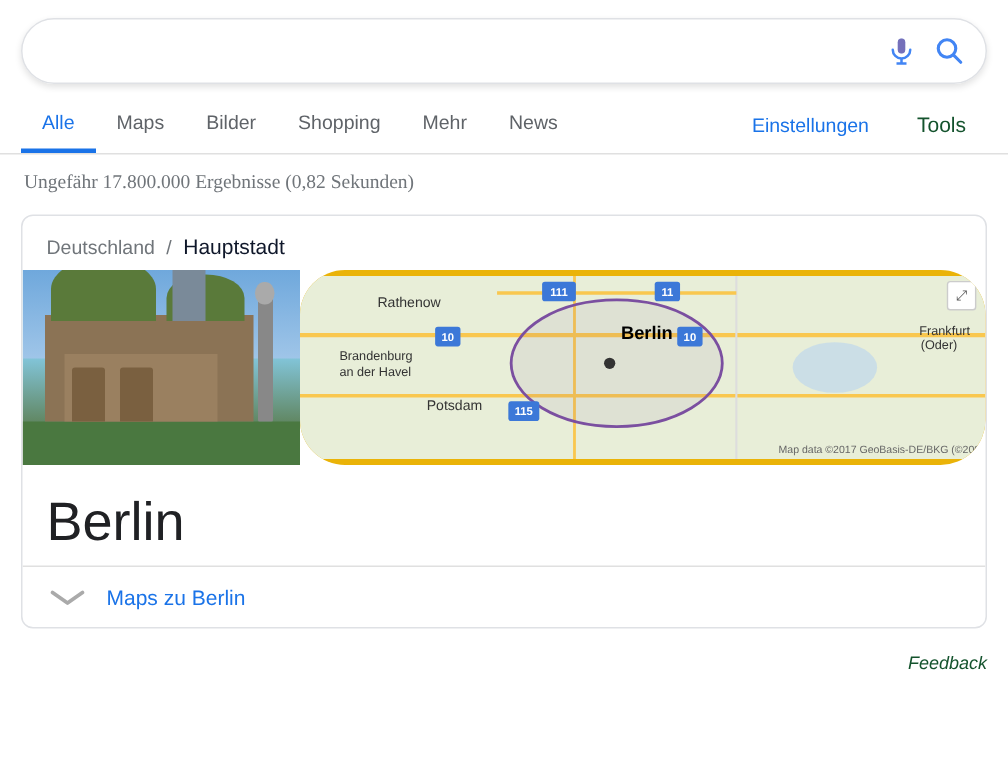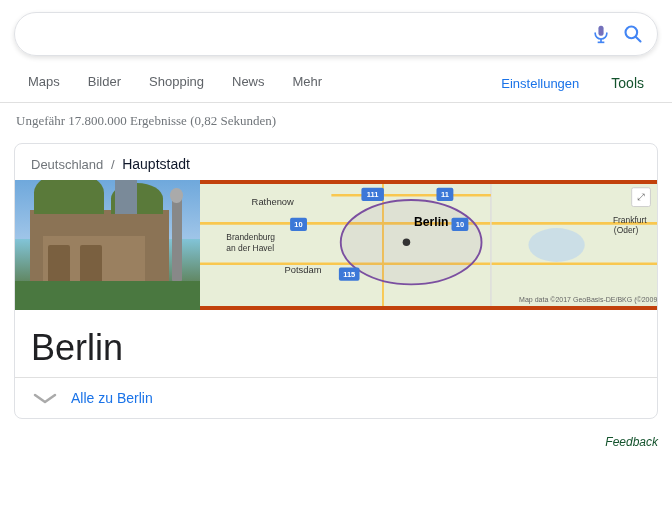--- a/index.html
+++ b/index.html
@@ -142,22 +142,23 @@
       height: 100%;
       position: relative;
       background: linear-gradient(180deg, #87CEEB 0%, #87CEEB 40%, #5a7a4a 85%, #4a6a3a 100%);
       overflow: hidden;
     }
 
     
     .map-section {
       flex: 1;
       position: relative;
-      background: #c2410c;
+      background: #eab308;
       overflow: hidden;
+      border-radius: 30px;
     }
 
     
     .city-name-section {
       padding: 16px 16px 8px 16px;
     }
     .city-name {
       font-size: 36px;
       font-weight: 400;
       color: #202124;
@@ -228,25 +229,26 @@
           <circle cx="10" cy="10" r="7" stroke="#4285f4" stroke-width="2.5" fill="none"></circle>
           <line x1="15.5" y1="15.5" x2="21" y2="21" stroke="#4285f4" stroke-width="2.5" stroke-linecap="round"></line>
         </svg>
       </span>
     </div>
   </div>
 </div>
 
 <nav class="nav-tabs">
   <div class="nav-left">
+    <a class="nav-tab active">Alle</a>
     <a class="nav-tab">Maps</a>
     <a class="nav-tab">Bilder</a>
     <a class="nav-tab">Shopping</a>
+    <a class="nav-tab">Mehr</a>
     <a class="nav-tab">News</a>
-    <a class="nav-tab">Mehr</a>
   </div>
   <div class="nav-right">
     <a class="nav-tab-settings">Einstellungen</a>
     <a class="nav-tab-tools">Tools</a>
   </div>
 </nav>
 
 <div class="results-count">Ungefähr 17.800.000 Ergebnisse (0,82 Sekunden)</div>
 
 <div class="knowledge-panel">
@@ -340,19 +342,19 @@
   <div class="city-name-section">
     <h1 class="city-name">Berlin</h1>
   </div>
 
   <div class="more-info-bar">
     <span class="chevron-icon">
       <svg width="28" height="16" viewBox="0 0 28 16">
         <polyline points="4,5 14,12 24,5" stroke="#aaa" stroke-width="2.5" fill="none" stroke-linecap="round" stroke-linejoin="round"></polyline>
       </svg>
     </span>
-    <span class="more-info-label">Alle zu Berlin</span>
+    <span class="more-info-label">Maps zu Berlin</span>
   </div>
 </div>
 
 <div class="feedback-bar">
   <a class="feedback-link">Feedback</a>
 </div>
 
 </body></html>

